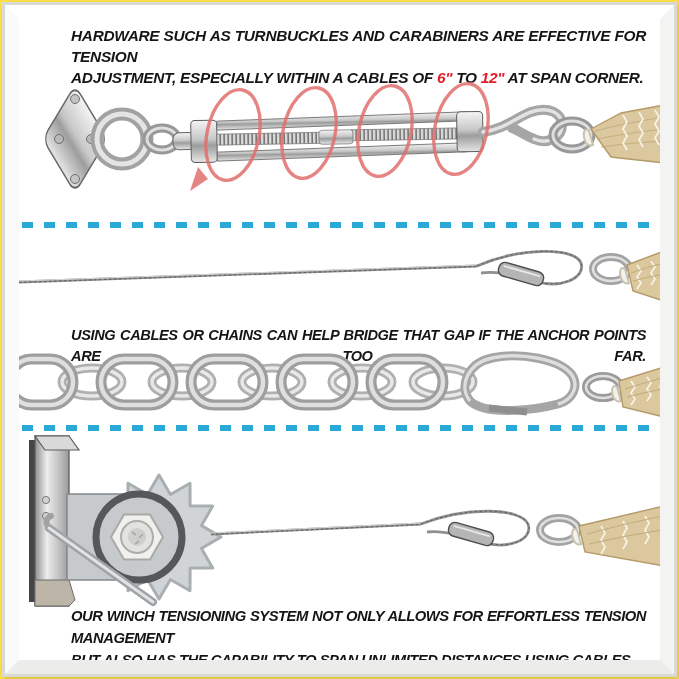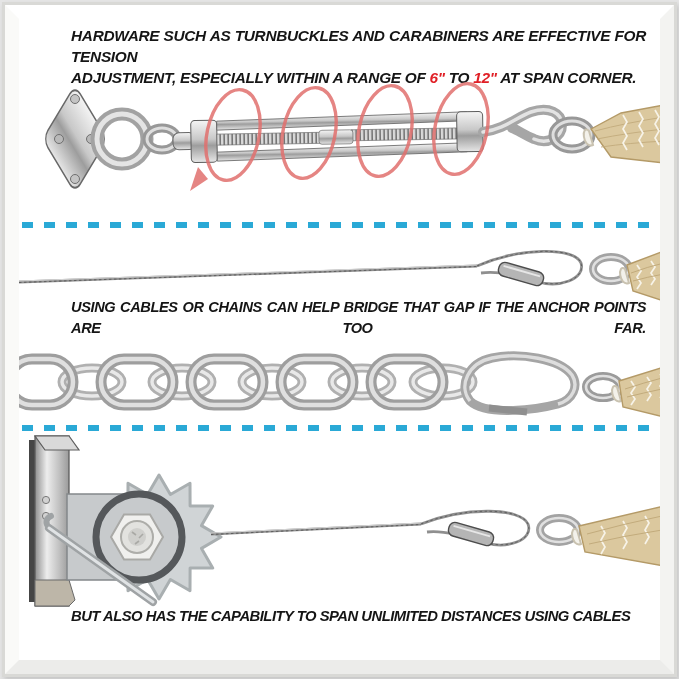--- a/index.html
+++ b/index.html
@@ -1,16 +1,16 @@
 <!DOCTYPE html>
 <html><head>
 <meta charset="utf-8">
 <style>
   html,body{margin:0;padding:0;background:#ffffff;}
-  .stage{position:relative;width:679px;height:679px;background:#e5e5e5;overflow:hidden;
+  .stage{position:relative;width:679px;height:679px;background:#fde047;overflow:hidden;
          font-family:"Liberation Sans",sans-serif;}
   .frame{position:absolute;inset:2px;border:3px solid #d9d9d6;box-sizing:border-box;
          box-shadow:2px 3px 5px rgba(0,0,0,.14);}
   .frame-inner{position:absolute;inset:0;box-sizing:border-box;
          border:14px solid;border-color:#ffffff #f3f3f1 #ececea #fafaf8;
          box-shadow:inset 0 0 2px rgba(0,0,0,.18);}
   .content{position:absolute;inset:19px;background:#ffffff;overflow:hidden;}
   .cap{position:absolute;color:#151515;font-weight:700;font-style:italic;
        letter-spacing:-.3px;line-height:21px;}
   .jl{text-align:justify;text-align-last:justify;}
@@ -24,21 +24,21 @@
 <body>
 
 <div class="stage">
  <div class="frame">
   <div class="frame-inner"></div>
  </div>
  <div class="content">
 
   <div class="cap" style="top:6px;left:52px;right:14px;font-size:15.4px;">
     <div class="jl">HARDWARE SUCH AS TURNBUCKLES AND CARABINERS ARE EFFECTIVE FOR TENSION</div>
-    <div><span>ADJUSTMENT, ESPECIALLY WITHIN A RANGE OF </span><span class="red">6"</span><span> TO </span><span class="red">12"</span><span> AT SPAN CORNER.</span></div>
+    <div><span>ADJUSTMENT, ESPECIALLY WITHIN A CABLES OF </span><span class="red">6"</span><span> TO </span><span class="red">12"</span><span> AT SPAN CORNER.</span></div>
   </div>
 
   <figure style="top:50px;left:0;width:645px;height:148px;">
    <svg width="645" height="148" viewBox="0 0 645 148">
     <defs>
       <linearGradient id="met1" x1="0" y1="0" x2="0" y2="1">
         <stop offset="0" stop-color="#f4f4f4"></stop>
               <stop offset=".45" stop-color="#c8c8c8"></stop>
         <stop offset=".6" stop-color="#9d9d9d"></stop>
               <stop offset="1" stop-color="#e7e7e7"></stop>
@@ -129,21 +129,21 @@
       <path d="M608,30 L645,16 L645,66 L614,56 Z" fill="#dbc89e" stroke="#b49a67" stroke-width="1.4"></path>
       <g stroke="#f7f3e8" stroke-width="1.7" fill="none">
         <path d="M618,30 l4,6 l-4,6 l4,6 l-4,6"></path>
         <path d="M632,26 l4,6 l-4,6 l4,6 l-4,6"></path>
       </g>
       <path d="M612,38 q16,-6 33,-10 M614,46 q14,-4 31,-7" fill="none" stroke="#c2ab7c" stroke-width="1"></path>
     </g>
    </svg>
   </figure>
 
-  <div class="cap jl" style="top:278px;left:52px;right:14px;font-size:14.6px;letter-spacing:-.4px;">USING CABLES OR CHAINS CAN HELP BRIDGE THAT GAP IF THE ANCHOR POINTS ARE TOO FAR.</div>
+  <div class="cap jl" style="top:306px;left:52px;right:14px;font-size:14.6px;letter-spacing:-.4px;">USING CABLES OR CHAINS CAN HELP BRIDGE THAT GAP IF THE ANCHOR POINTS ARE TOO FAR.</div>
 
   <figure style="top:324px;left:0;width:645px;height:80px;">
    <svg width="645" height="80" viewBox="0 0 645 80">
     <g>
       <g fill="none">
         <ellipse cx="73" cy="39" rx="30" ry="14" stroke="#b0b0b0" stroke-width="9"></ellipse>
         <ellipse cx="163" cy="39" rx="30" ry="14" stroke="#b0b0b0" stroke-width="9"></ellipse>
         <ellipse cx="253" cy="39" rx="30" ry="14" stroke="#b0b0b0" stroke-width="9"></ellipse>
         <ellipse cx="343" cy="39" rx="30" ry="14" stroke="#b0b0b0" stroke-width="9"></ellipse>
         <ellipse cx="424" cy="39" rx="30" ry="14" stroke="#b0b0b0" stroke-width="9"></ellipse>
@@ -247,17 +247,18 @@
         <path d="M582,92 l4,7 l-4,7 l4,7 l-4,7"></path>
         <path d="M604,87 l4,7 l-4,7 l4,7 l-4,7"></path>
         <path d="M626,82 l4,7 l-4,7 l4,7 l-4,7"></path>
       </g>
       <path d="M568,100 q36,-10 75,-18 M570,110 q34,-8 73,-14" fill="none" stroke="#c2ab7c" stroke-width="1"></path>
     </g>
    </svg>
   </figure>
 
   <div class="cap" style="top:586px;left:52px;right:14px;font-size:14.8px;letter-spacing:-.5px;line-height:22px;">
+    <div class="jl">OUR WINCH TENSIONING SYSTEM NOT ONLY ALLOWS FOR EFFORTLESS TENSION MANAGEMENT</div>
     <div>BUT ALSO HAS THE CAPABILITY TO SPAN UNLIMITED DISTANCES USING CABLES</div>
   </div>
 
  </div>
 </div>
 
 </body></html>

